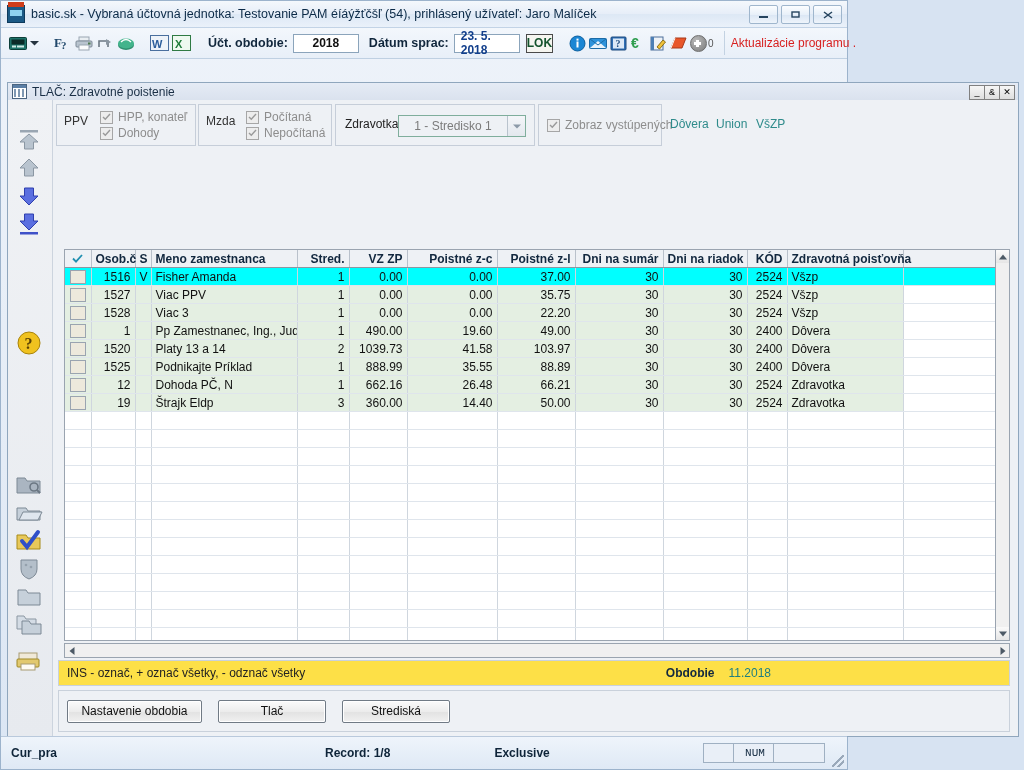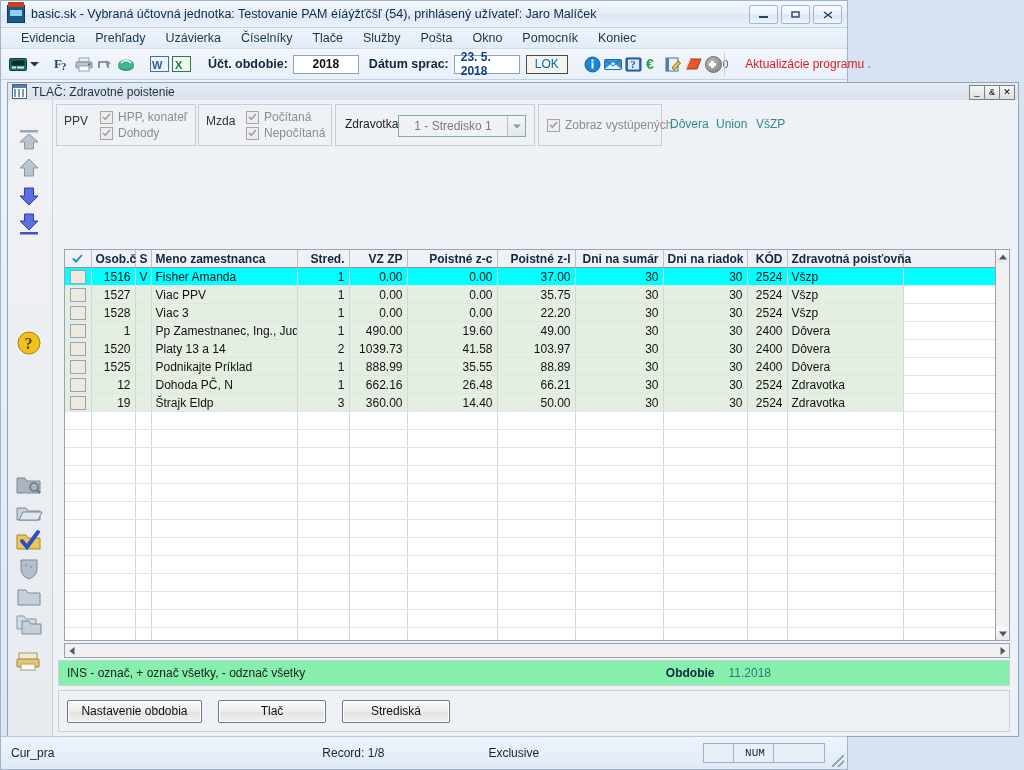--- a/index.html
+++ b/index.html
@@ -92,22 +92,22 @@
   .tb-field {
     border: 1px solid #8ba4bb;
     background: #fff;
     height: 17px; min-width: 52px;
     display:flex; align-items:center; justify-content:center;
     font-size:12px; font-weight:bold; color:#111;
     padding: 0 6px;
   }
   .tb-field.blue { color:#123f8c; }
   .lok {
-    border:1px solid #4a4a4a; background:#f5f5f0; padding:0 8px; height:17px;
-    display:flex;align-items:center; font-weight:normal; font-size:12px; color:#0369a1;
+    border:1px solid #4a4a4a; background:#f5f5f0; padding:0 0; height:17px;
+    display:flex;align-items:center; font-weight:bold; font-size:12px; color:#14532d;
     margin-left:6px;
   }
   #upd-text { color:#d71f1f; font-size:12px; margin-left:14px; white-space:nowrap;}
   #tb-rightfill {
     position:absolute; right:4px; top:3px; bottom:3px; width:118px;
     border-left:1px solid #c3d2e2;
   }
   .plus-badge{display:flex;align-items:center;}
   .plus-circ{
     width:15px;height:15px;border-radius:50%;
@@ -245,21 +245,21 @@
     position:absolute; left:56px; right:8px; bottom:78px; height:15px;
     background:#f0f0f0; border:1px solid #9aa4b0; box-sizing:border-box;
     display:flex; align-items:center;
   }
   .hs-left{width:13px;height:13px;display:flex;align-items:center;justify-content:center;}
 
   
   #hintbar{
     position:absolute; left:50px; right:8px; bottom:50px; height:26px;
     display:flex; align-items:center; justify-content:space-between;
-    border:1px solid #c9d1db; background:#86efac; padding:0 8px;
+    border:1px solid #c9d1db; background:#fde047; padding:0 8px;
     box-sizing:border-box;
   }
   #hint-text{ font-size:12px; color:#222; }
   .period-wrap{ display:flex; gap:14px; align-items:center; padding-right:230px;}
   #period-label{ font-size:12px; font-weight:bold; color:#12283f;}
   #period-value{ font-size:12px; color:#1f7f7f;}
 
   #btnrow{
     position:absolute; left:50px; right:8px; bottom:4px; height:42px;
     border:1px solid #c9d1db; background:#eef1f5;
@@ -274,21 +274,21 @@
     box-shadow: inset 0 0 0 1px #fff;
   }
 
   
   #statusbar{
     position:absolute; left:0; right:0; bottom:0; height:32px;
     background:linear-gradient(180deg,#eef4fb,#dfe9f5);
     border-top:1px solid #b9c9dc;
     display:flex; align-items:center;
   }
-  .sb-cell{ font-size:12px; color:#0e2439; white-space:nowrap; }
+  .sb-cell{ font-size:12px; color:#0e2439; white-space:nowrap;font-weight:bold; }
   .sb-box{
     border:1px solid #9fb0c2; background:#e9eff7; height:18px;
     display:flex; align-items:center; justify-content:center;
     font-size:11px; color:#11283f; padding:0 4px;font-family:Liberation Mono, monospace;
   }
   .resize-grip{
     position:absolute; right:3px; bottom:2px; width:12px; height:12px;
     background:
       linear-gradient(135deg, transparent 45%, #9aa9ba 45%, #9aa9ba 55%, transparent 55%),
       linear-gradient(135deg, transparent 70%, #9aa9ba 70%, #9aa9ba 80%, transparent 80%);
@@ -314,32 +314,20 @@
           </svg>
       </div>
       <div class="wbtn">
         <svg width="12" height="10" viewBox="0 0 12 10">
             <path d="M2 2 L10 8 M10 2 L2 8" stroke="#25445f" stroke-width="1.5" fill="none"></path>
           </svg>
       </div>
     </div>
   </div>
 
-  <div id="menubar">
-    <div class="menu-item">Evidencia</div>
-    <div class="menu-item">Prehľady</div>
-    <div class="menu-item">Uzávierka</div>
-    <div class="menu-item">Číselníky</div>
-    <div class="menu-item">Tlače</div>
-    <div class="menu-item">Služby</div>
-    <div class="menu-item">Pošta</div>
-    <div class="menu-item">Okno</div>
-    <div class="menu-item">Pomocník</div>
-    <div class="menu-item">Koniec</div>
-  </div>
 
   <div id="toolbar">
     <div class="tb-ico">
       <svg width="18" height="15" viewBox="0 0 18 15">
         <rect x="0.5" y="1.5" width="17" height="12" rx="1" fill="#1d7268" stroke="#0d3f39"></rect>
         <rect x="2.5" y="3.5" width="13" height="5" fill="#0b2b28"></rect>
         <rect x="3" y="9.5" width="4" height="2" fill="#cfe9e5"></rect>
         <rect x="8" y="9.5" width="7" height="2" fill="#cfe9e5"></rect>
       </svg>
     </div>

